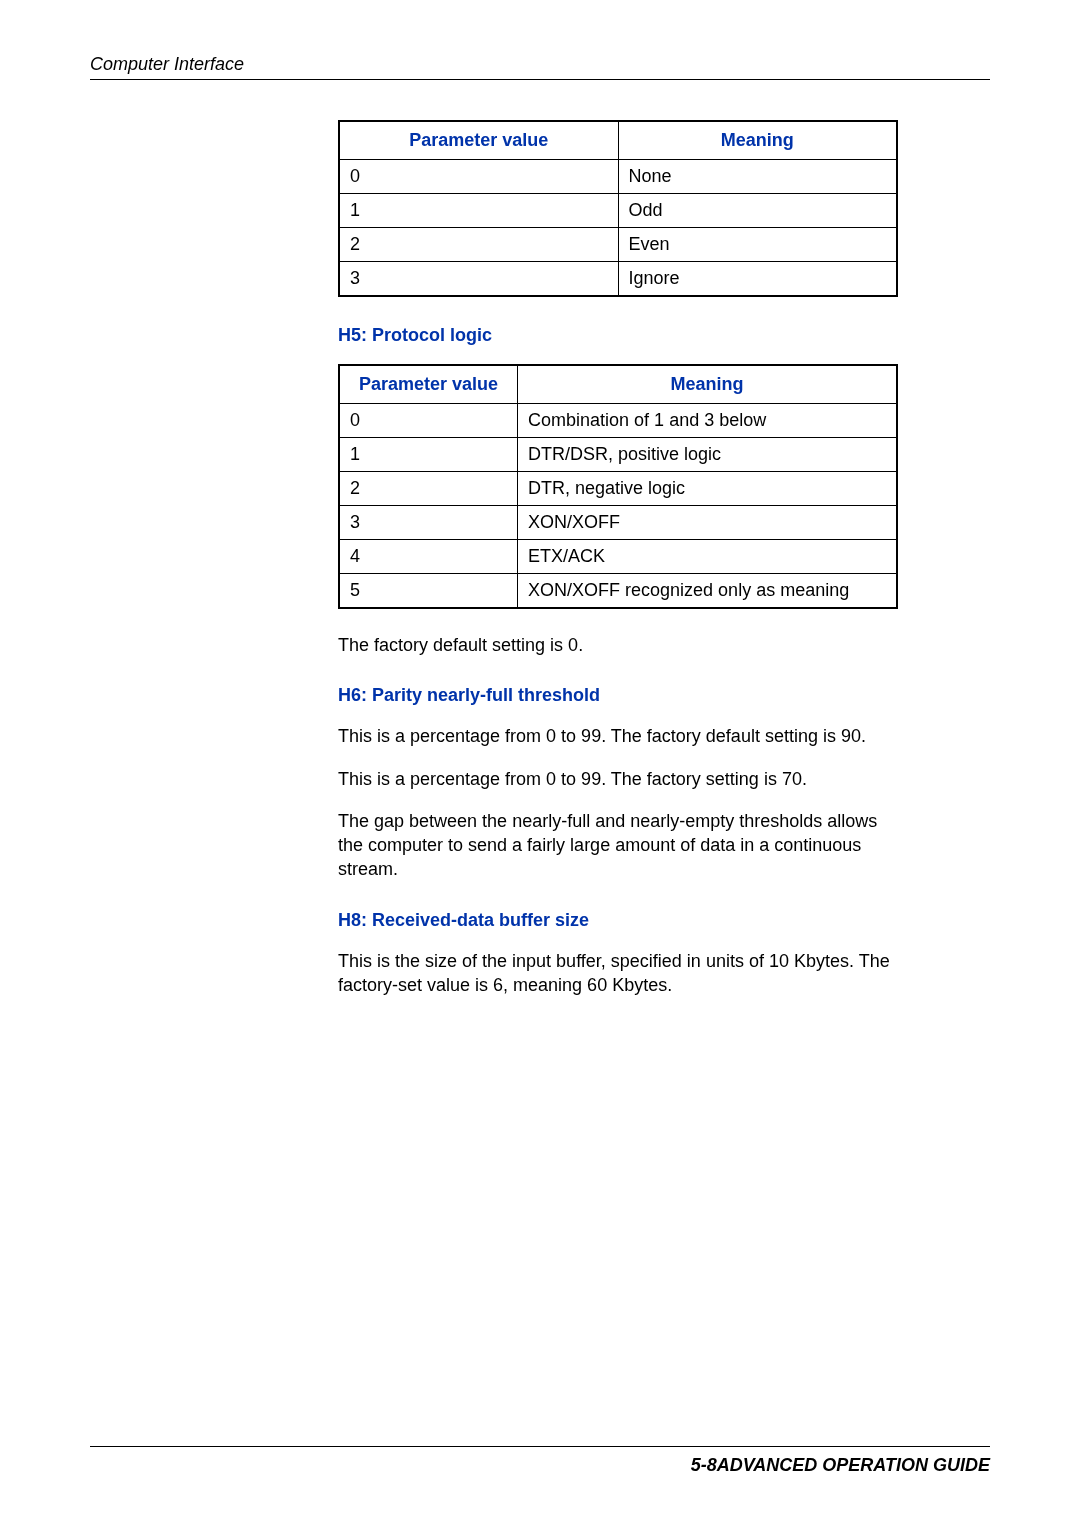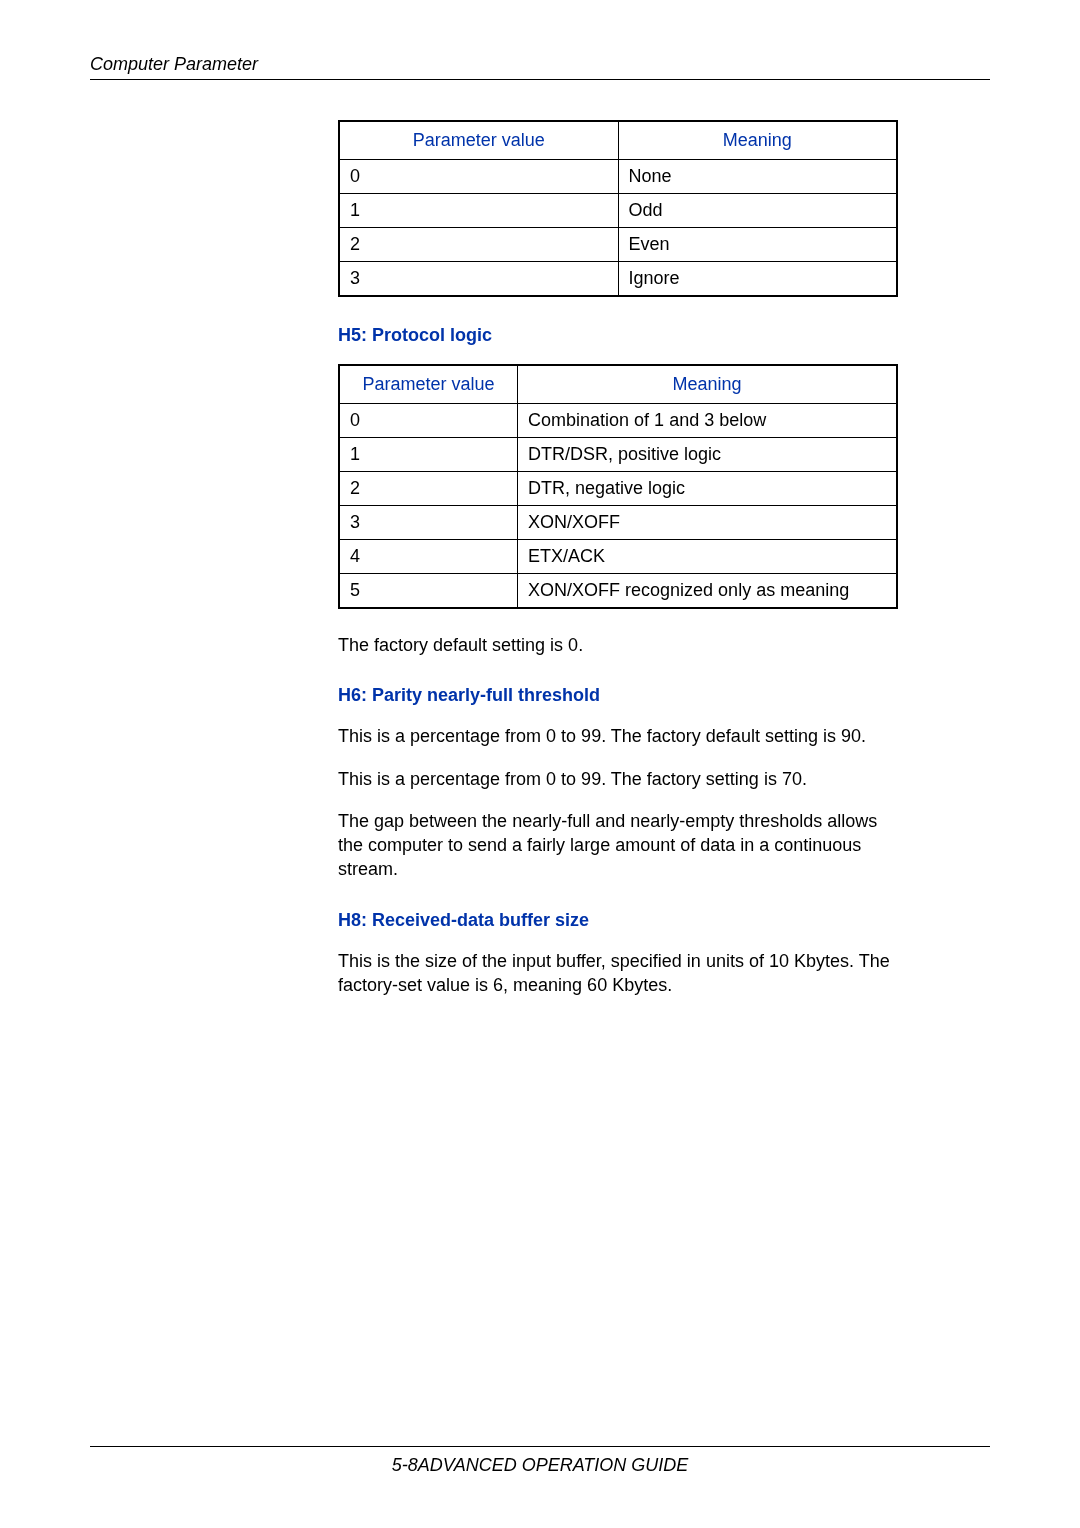--- a/index.html
+++ b/index.html
@@ -36,21 +36,21 @@
   }
   .section-heading.first { margin-top: 0; }
   table.ptable {
     border-collapse: collapse;
     width: 100%;
     border: 2px solid #000;
     margin-bottom: 24px;
   }
   table.ptable th {
     color: #0033aa;
-    font-weight: normal;
+    font-weight: bold;
     font-size: 18px;
     padding: 8px 10px;
     text-align: center;
     border: 1px solid #000;
   }
   table.ptable td {
     font-size: 18px;
     padding: 6px 10px;
     border: 1px solid #000;
     text-align: left;
@@ -61,33 +61,34 @@
     line-height: 1.35;
   }
   .footer {
     position: absolute;
     bottom: 52px;
     left: 90px;
     right: 90px;
     border-top: 1.5px solid #000;
     padding-top: 8px;
     display: flex;
-    justify-content: center;
+    justify-content: flex-end;
     font-style: italic;
     font-size: 18px;
+    font-weight: bold;
   }
   .footer-right { text-transform: uppercase; }
 </style>
 </head>
 <body>
 
 <div class="page">
 
   <div class="header">
-    <span>Computer Parameter</span>
+    <span>Computer Interface</span>
   </div>
 
   <div class="content">
 
 
     <table class="ptable">
       <colgroup>
           <col style="width:50%">
           <col style="width:50%">
         </colgroup>

